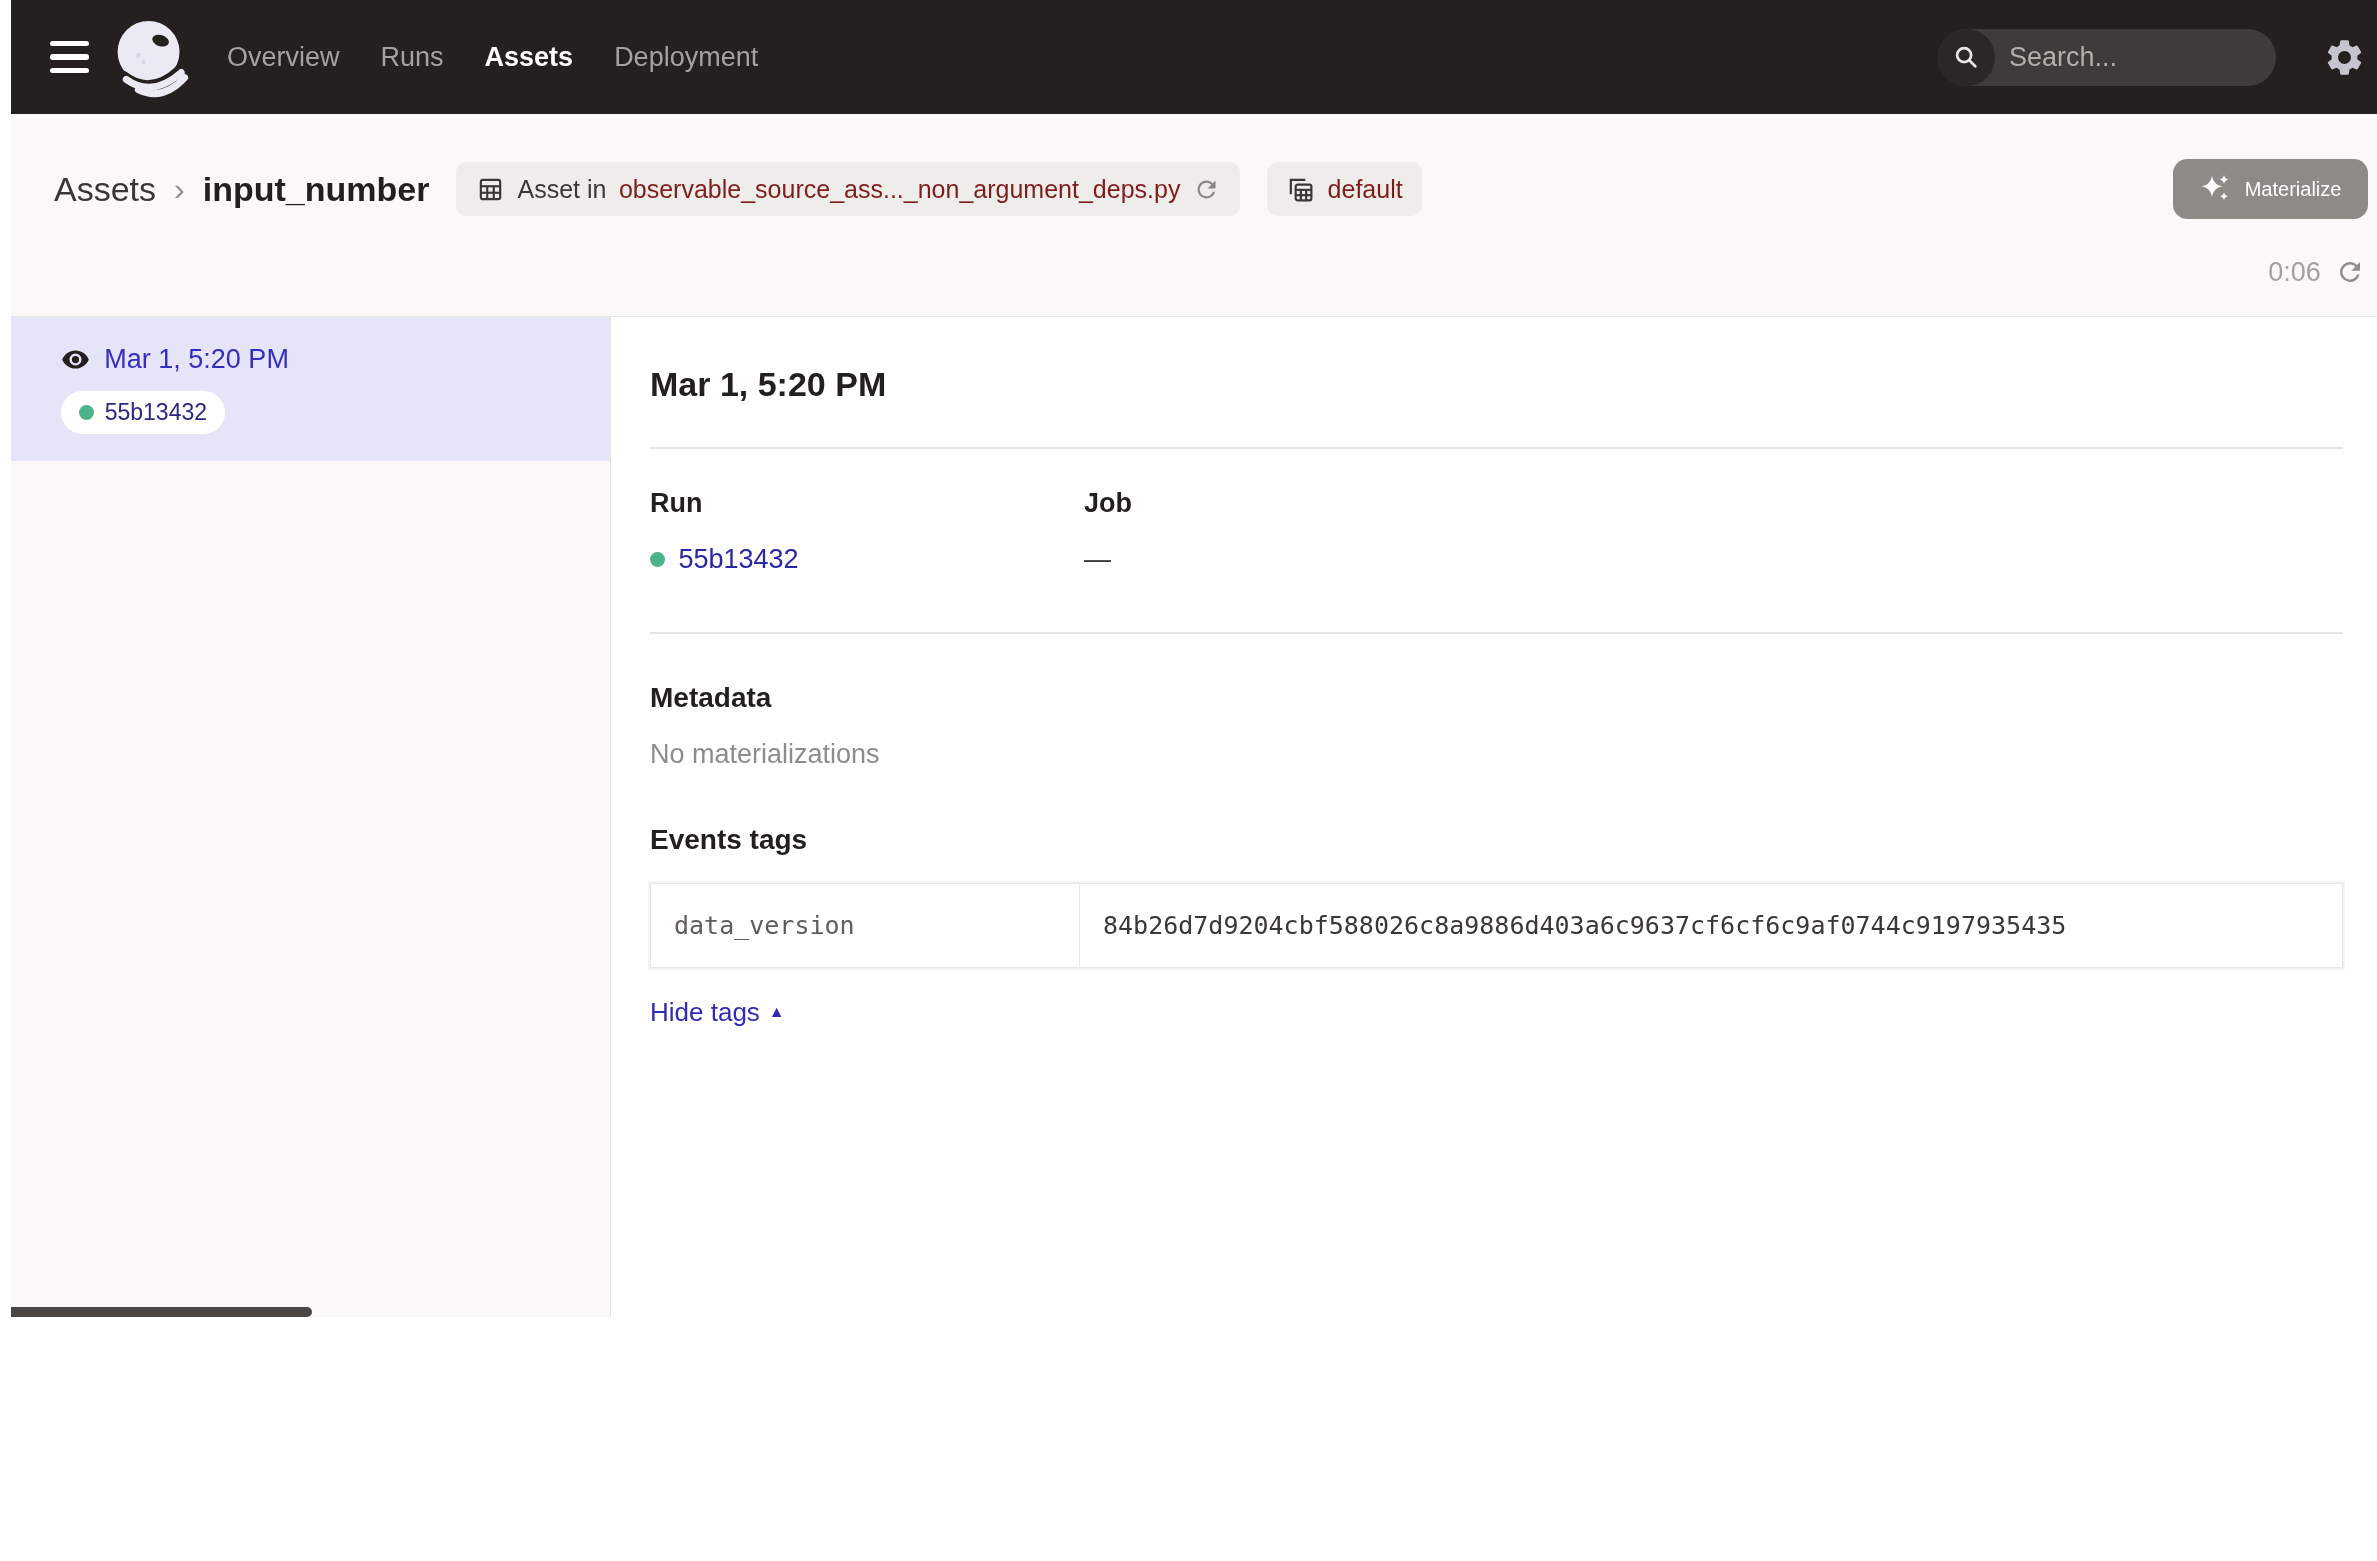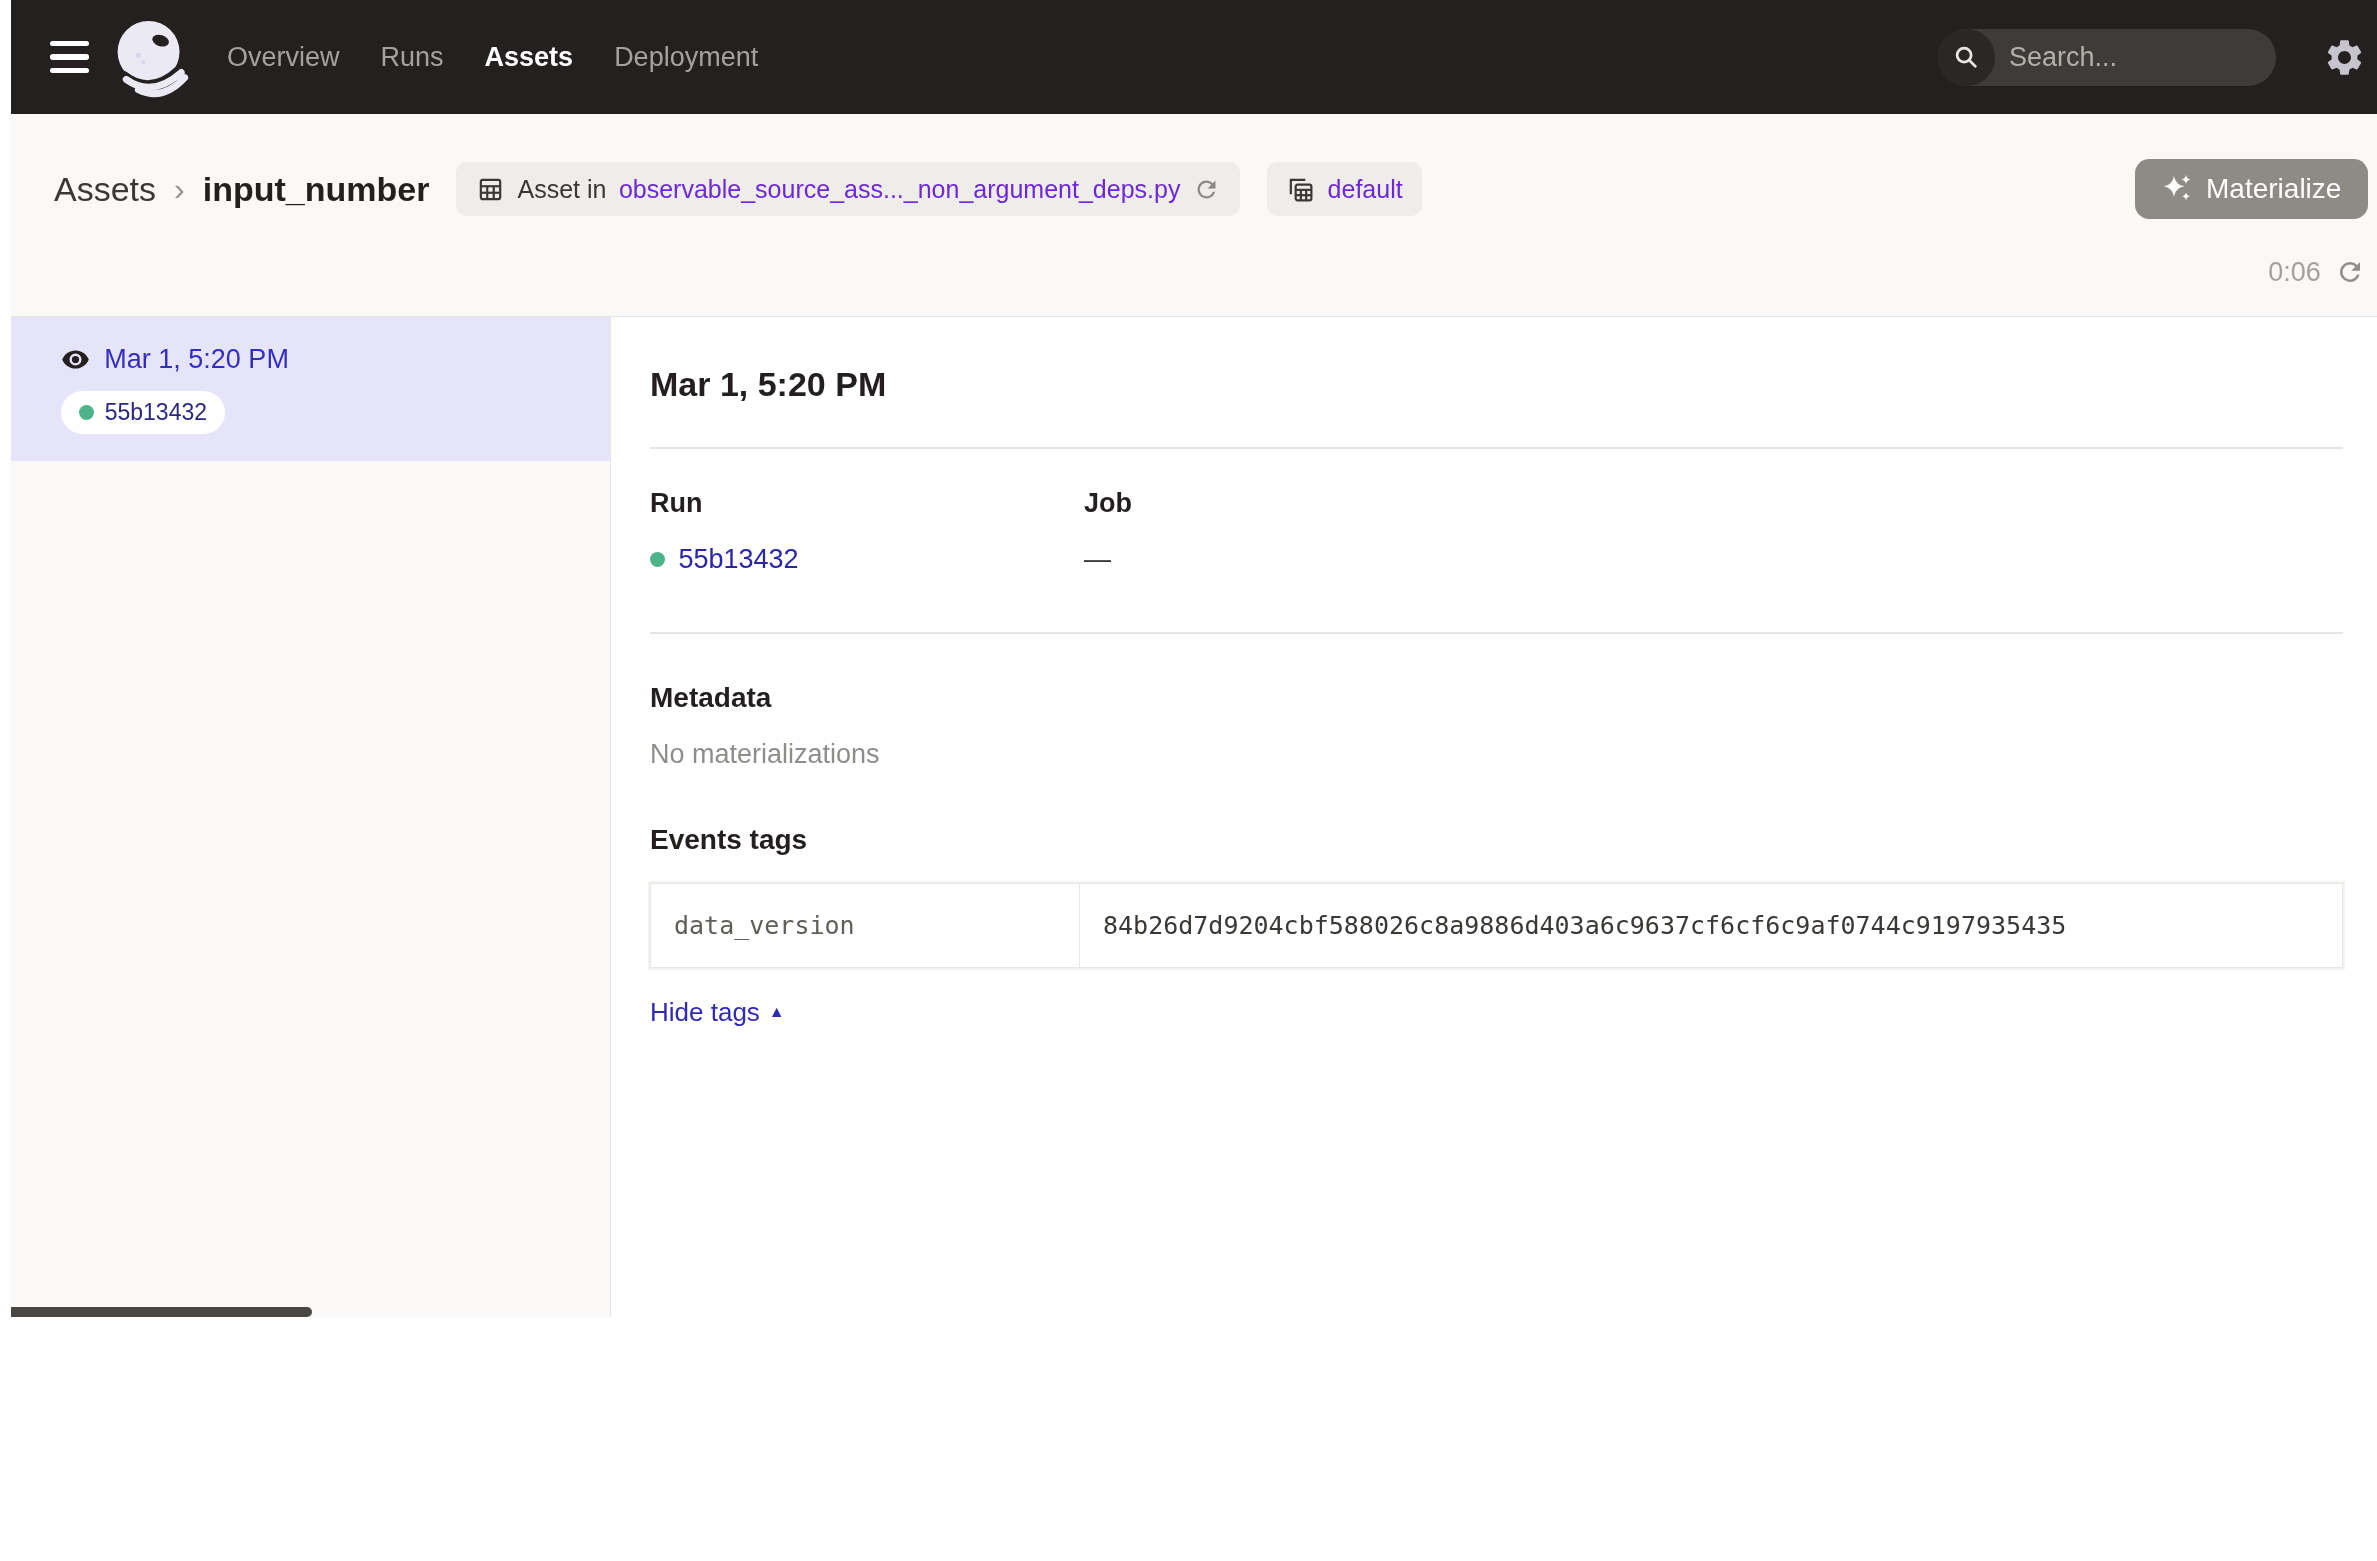--- a/index.html
+++ b/index.html
@@ -49,26 +49,26 @@
     padding: 36px 19.6px 0 43px; height: 114px;
   }
   .crumb-root { font-size: 34px; color: #3a3835; cursor: pointer; }
   .crumb-sep { font-size: 32px; color: #96938f; margin: 0 18px; }
   .crumb-current { font-size: 34px; font-weight: 600; color: #231f1e; }
   .pill {
     display: inline-flex; align-items: center; gap: 12.5px;
     background: #efedea; border-radius: 10.7px; padding: 12.5px 19.6px;
     font-size: 25px; color: #3a3835; margin-left: 27px; white-space: nowrap;
   }
-  .pill a { color: #6d28d9; text-decoration: none; cursor: pointer; }
+  .pill a { color: #7f1d1d; text-decoration: none; cursor: pointer; }
   .spacer { flex: 1; }
   .materialize {
     display: inline-flex; align-items: center; gap: 12.5px;
     background: #8e8b87; color: #ffffff; border: none; border-radius: 14.3px;
-    padding: 14.3px 27px; font-size: 28px; cursor: pointer;
+    padding: 14.3px 27px; font-size: 20px; cursor: pointer;
     font-family: "Liberation Sans", "DejaVu Sans", sans-serif;
   }
   .tabs-row {
     display: flex; align-items: stretch;
     padding: 0 23px 0 43px; height: 89px;
     border-bottom: 1.8px solid #e7e5e2;
   }
   .tabs { display: flex; gap: 41px; }
   .tab {
     position: relative; display: flex; align-items: center;

